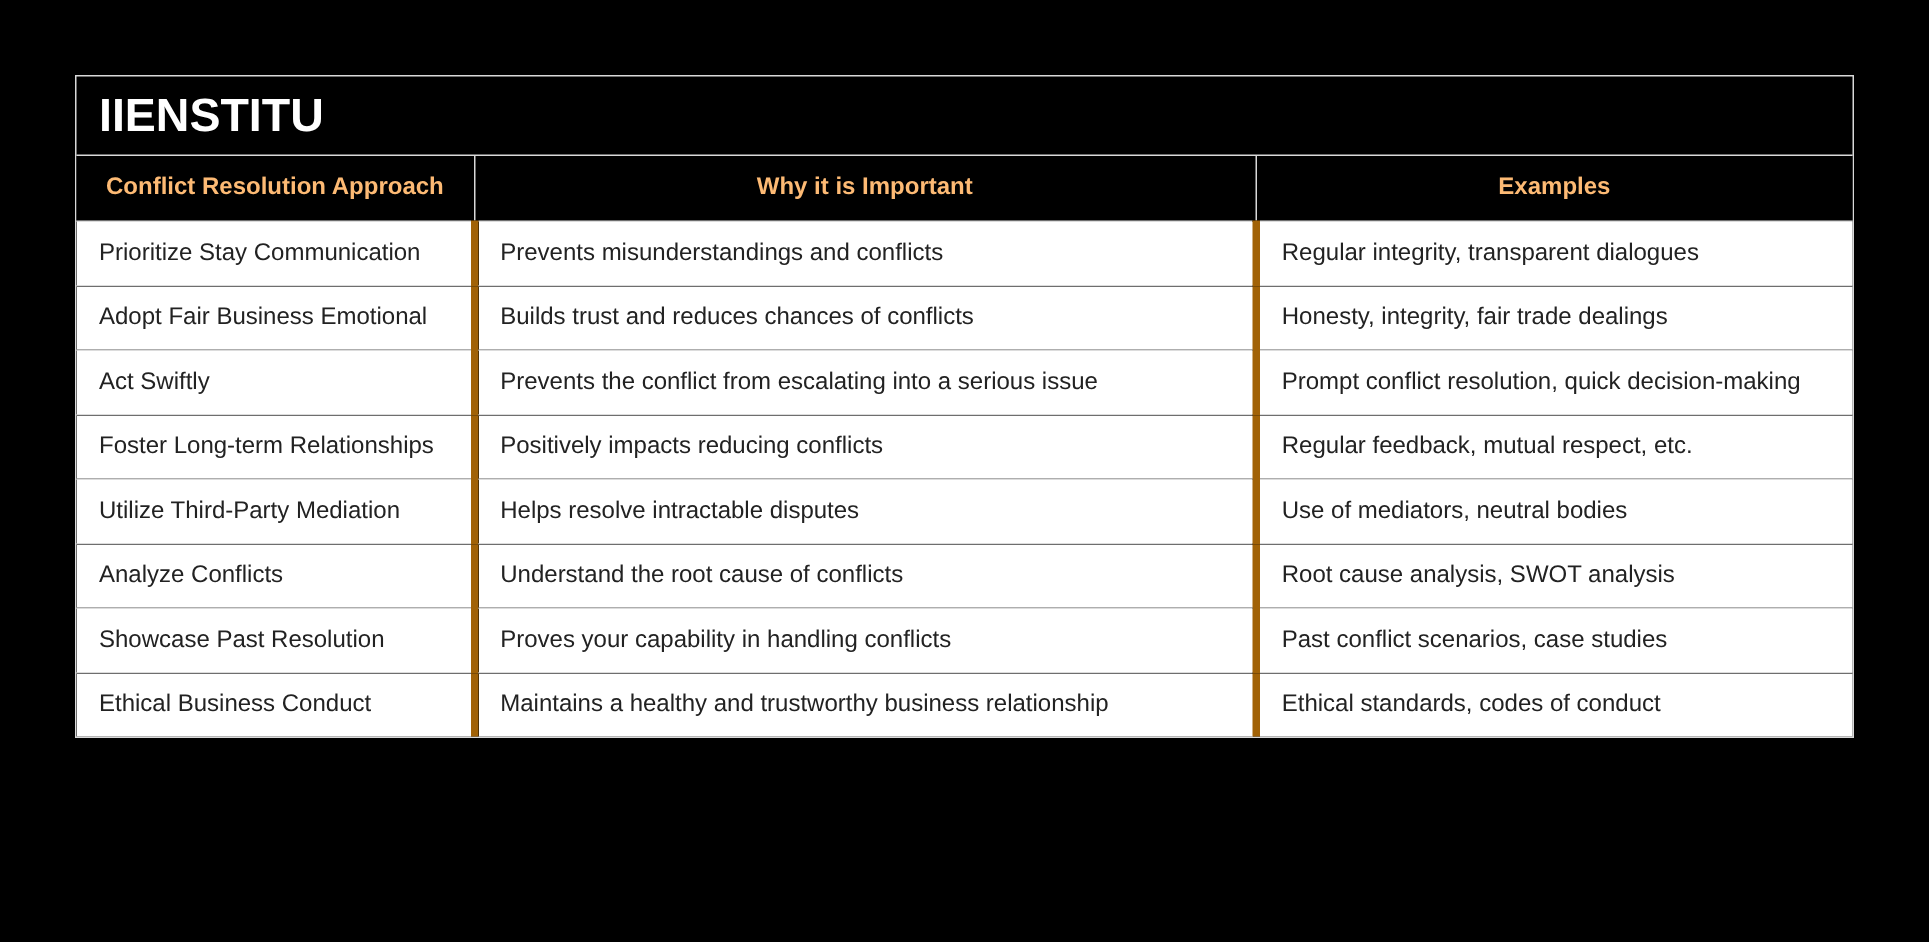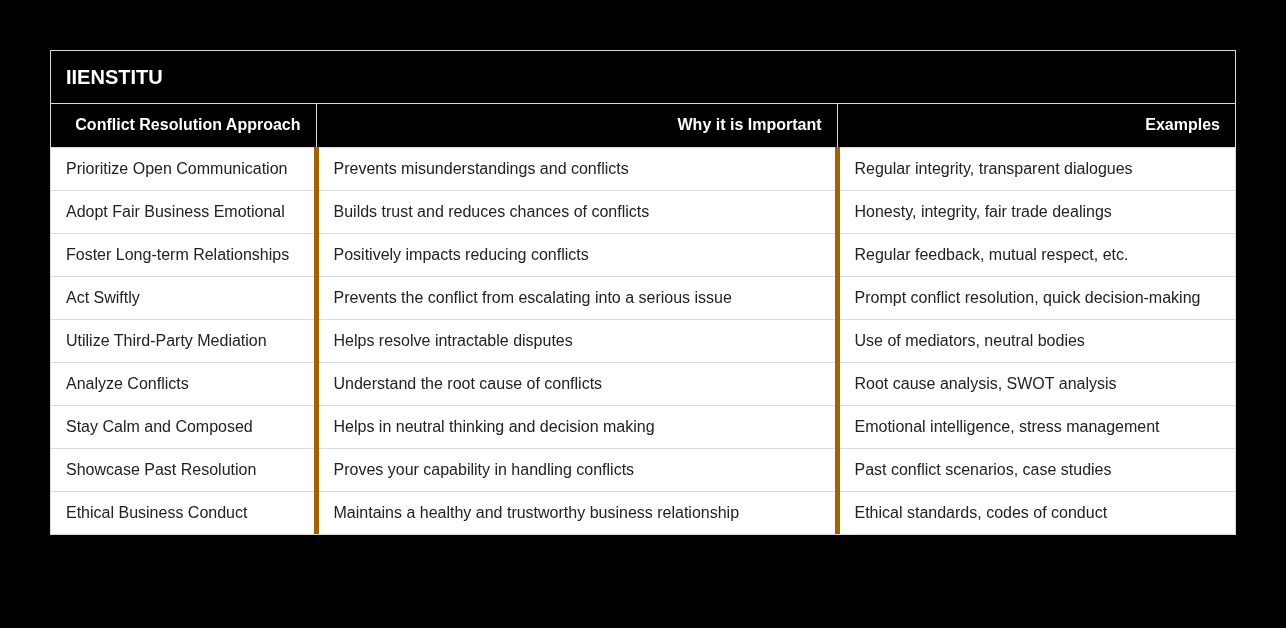--- a/index.html
+++ b/index.html
@@ -25,36 +25,36 @@
     }
     .title-row {
       height: 53px;
       border-bottom: 1px solid #d9d9d9;
       display: flex;
       align-items: center;
       padding-left: 15px;
       box-sizing: border-box;
       color: #ffffff;
       font-weight: bold;
-      font-size: 20px;
+      font-size: 31px;
     }
     table {
       border-collapse: collapse;
       width: 100%;
       table-layout: fixed;
     }
     col.c1 { width: 265px; }
     col.c2 { width: 521px; }
     col.c3 { width: auto; }
     th {
       background: #000000;
-      color: #ffffff;
+      color: #fdba74;
       font-weight: bold;
       font-size: 16px;
-      text-align: right;
+      text-align: center;
       height: 43px;
       padding: 0 15px;
       border-left: 1px solid #d9d9d9;
       box-sizing: border-box;
       white-space: nowrap;
     }
     th:first-child { border-left: none; }
     td {
       background: #ffffff;
       color: #222222;
@@ -82,53 +82,48 @@
     </colgroup>
     <thead>
       <tr>
         <th>Conflict Resolution Approach</th>
         <th>Why it is Important</th>
         <th>Examples</th>
       </tr>
     </thead>
     <tbody>
       <tr>
-        <td>Prioritize Open Communication</td>
+        <td>Prioritize Stay Communication</td>
         <td>Prevents misunderstandings and conflicts</td>
         <td>Regular integrity, transparent dialogues</td>
       </tr>
       <tr>
         <td>Adopt Fair Business Emotional</td>
         <td>Builds trust and reduces chances of conflicts</td>
         <td>Honesty, integrity, fair trade dealings</td>
       </tr>
       <tr>
+        <td>Act Swiftly</td>
+        <td>Prevents the conflict from escalating into a serious issue</td>
+        <td>Prompt conflict resolution, quick decision-making</td>
+      </tr>
+      <tr>
         <td>Foster Long-term Relationships</td>
         <td>Positively impacts reducing conflicts</td>
         <td>Regular feedback, mutual respect, etc.</td>
-      </tr>
-      <tr>
-        <td>Act Swiftly</td>
-        <td>Prevents the conflict from escalating into a serious issue</td>
-        <td>Prompt conflict resolution, quick decision-making</td>
       </tr>
       <tr>
         <td>Utilize Third-Party Mediation</td>
         <td>Helps resolve intractable disputes</td>
         <td>Use of mediators, neutral bodies</td>
       </tr>
       <tr>
         <td>Analyze Conflicts</td>
         <td>Understand the root cause of conflicts</td>
         <td>Root cause analysis, SWOT analysis</td>
-      </tr>
-      <tr>
-        <td>Stay Calm and Composed</td>
-        <td>Helps in neutral thinking and decision making</td>
-        <td>Emotional intelligence, stress management</td>
       </tr>
       <tr>
         <td>Showcase Past Resolution</td>
         <td>Proves your capability in handling conflicts</td>
         <td>Past conflict scenarios, case studies</td>
       </tr>
       <tr>
         <td>Ethical Business Conduct</td>
         <td>Maintains a healthy and trustworthy business relationship</td>
         <td>Ethical standards, codes of conduct</td>

